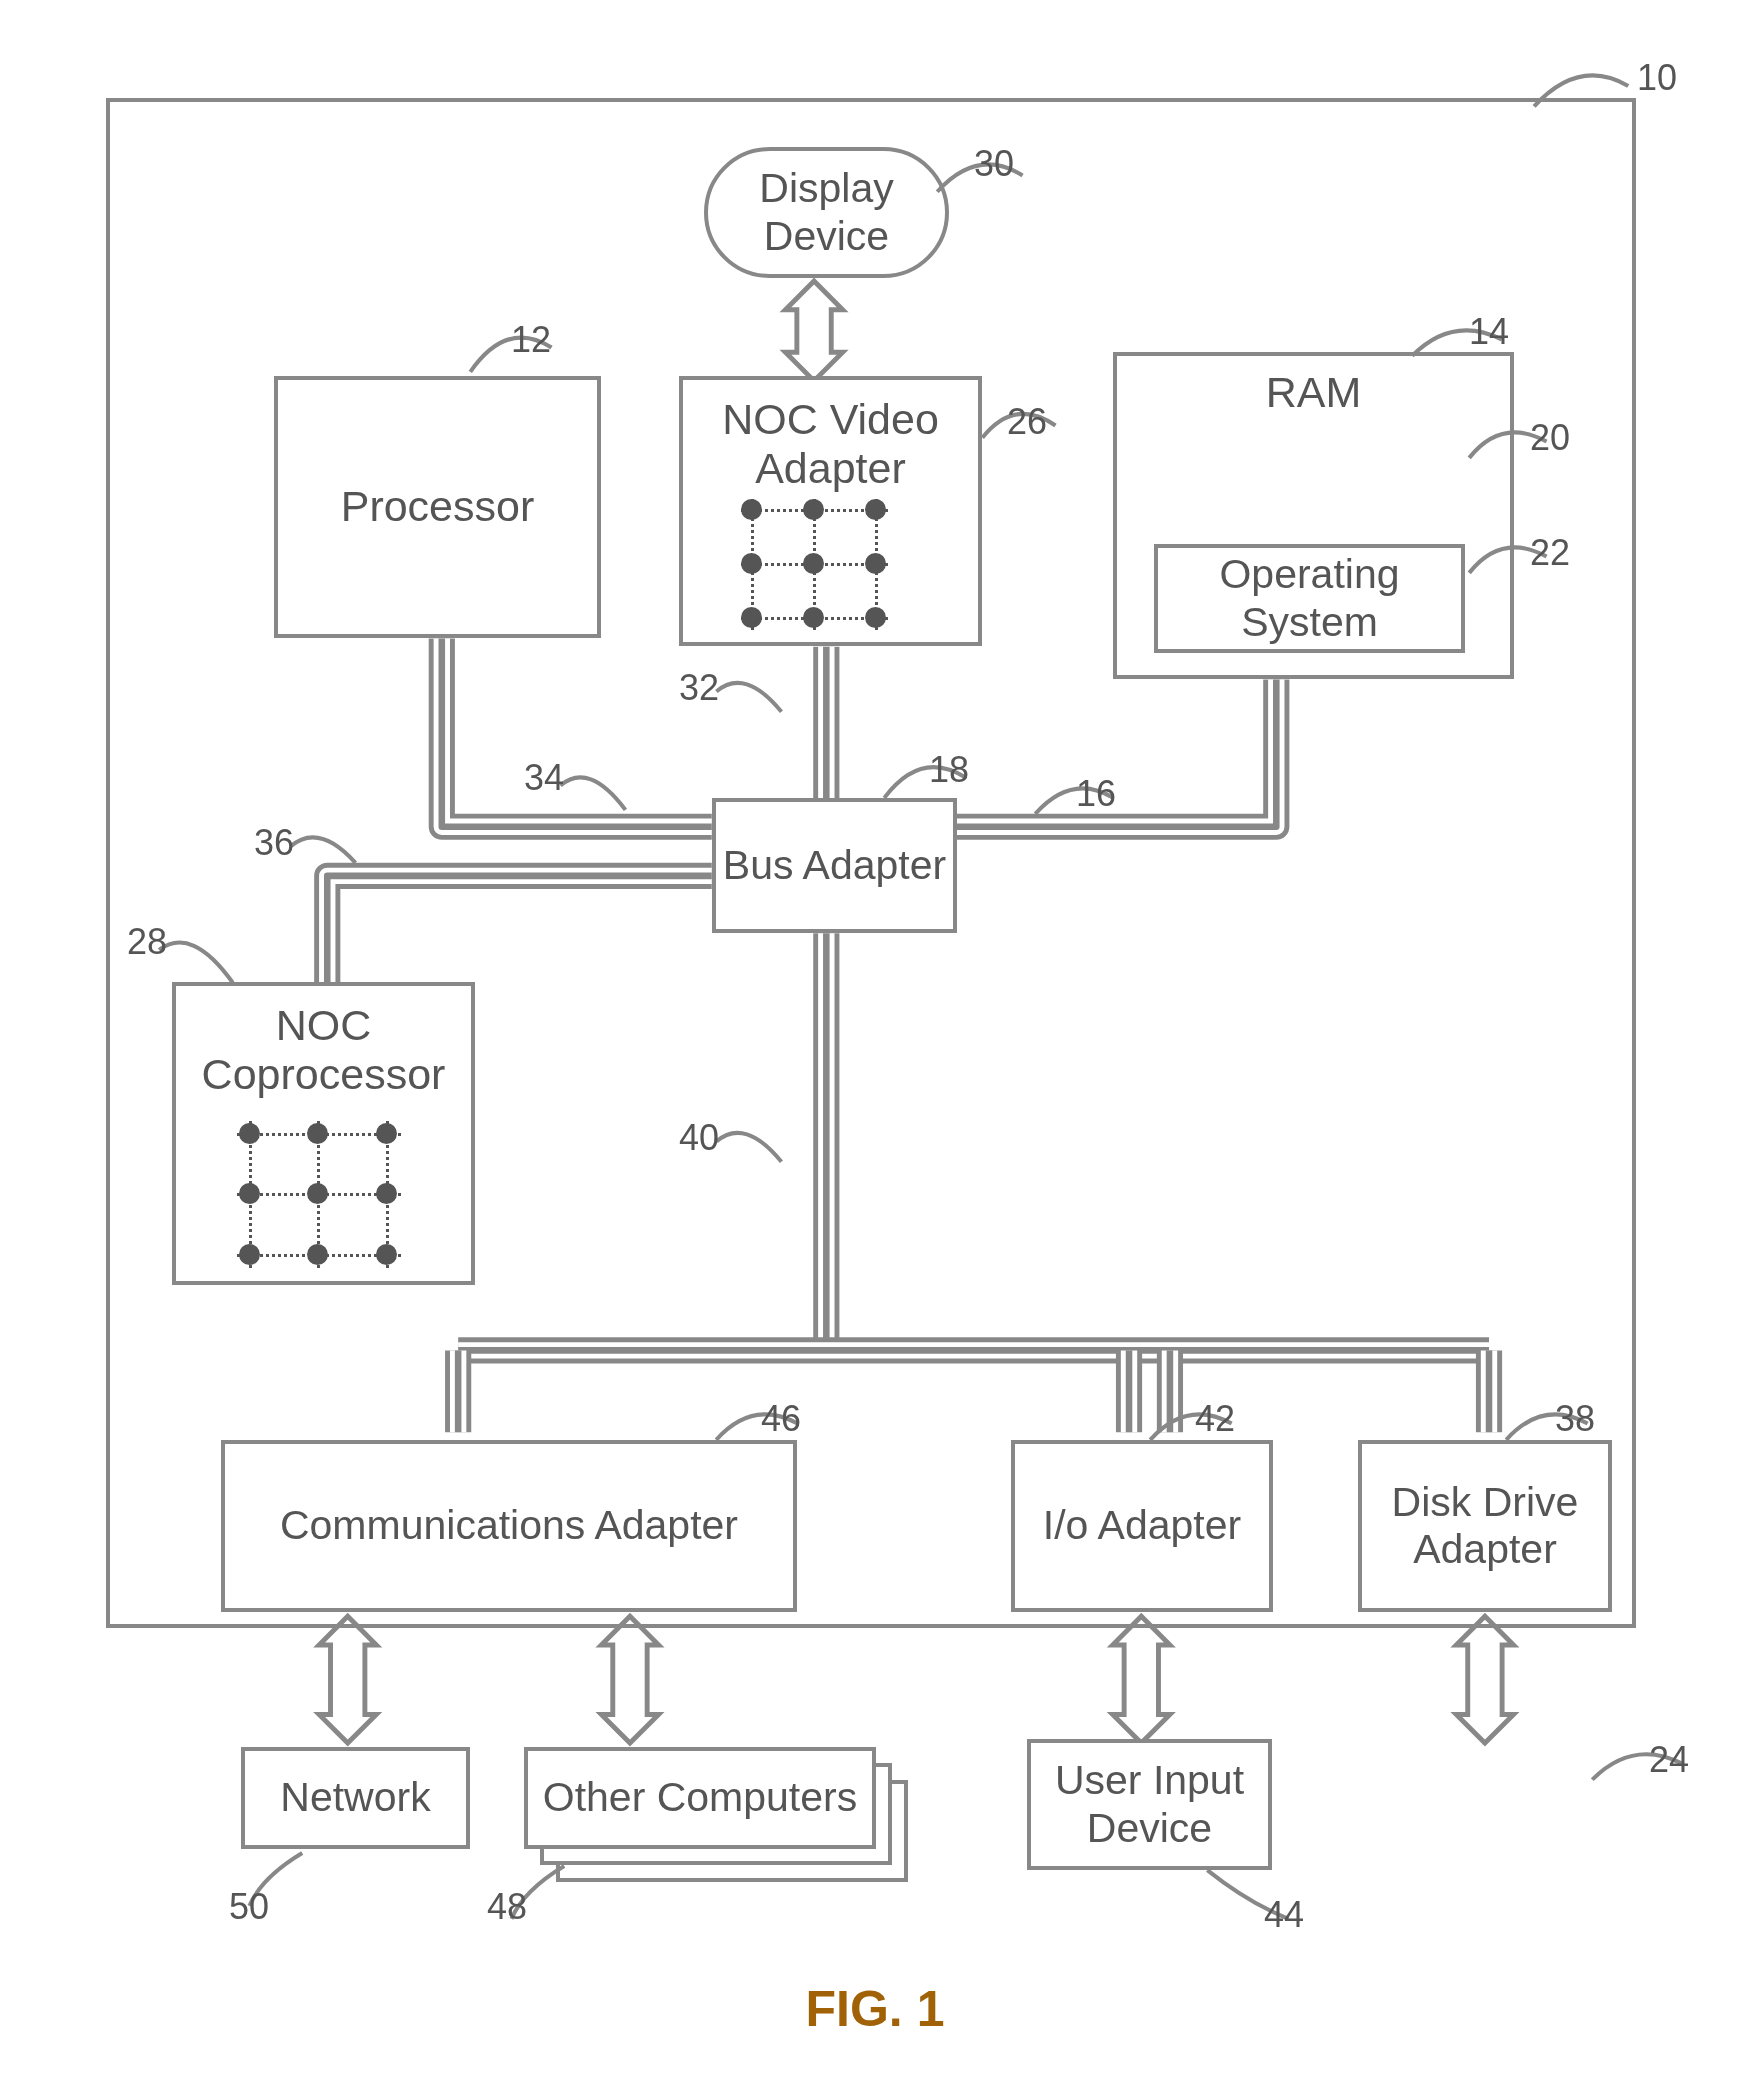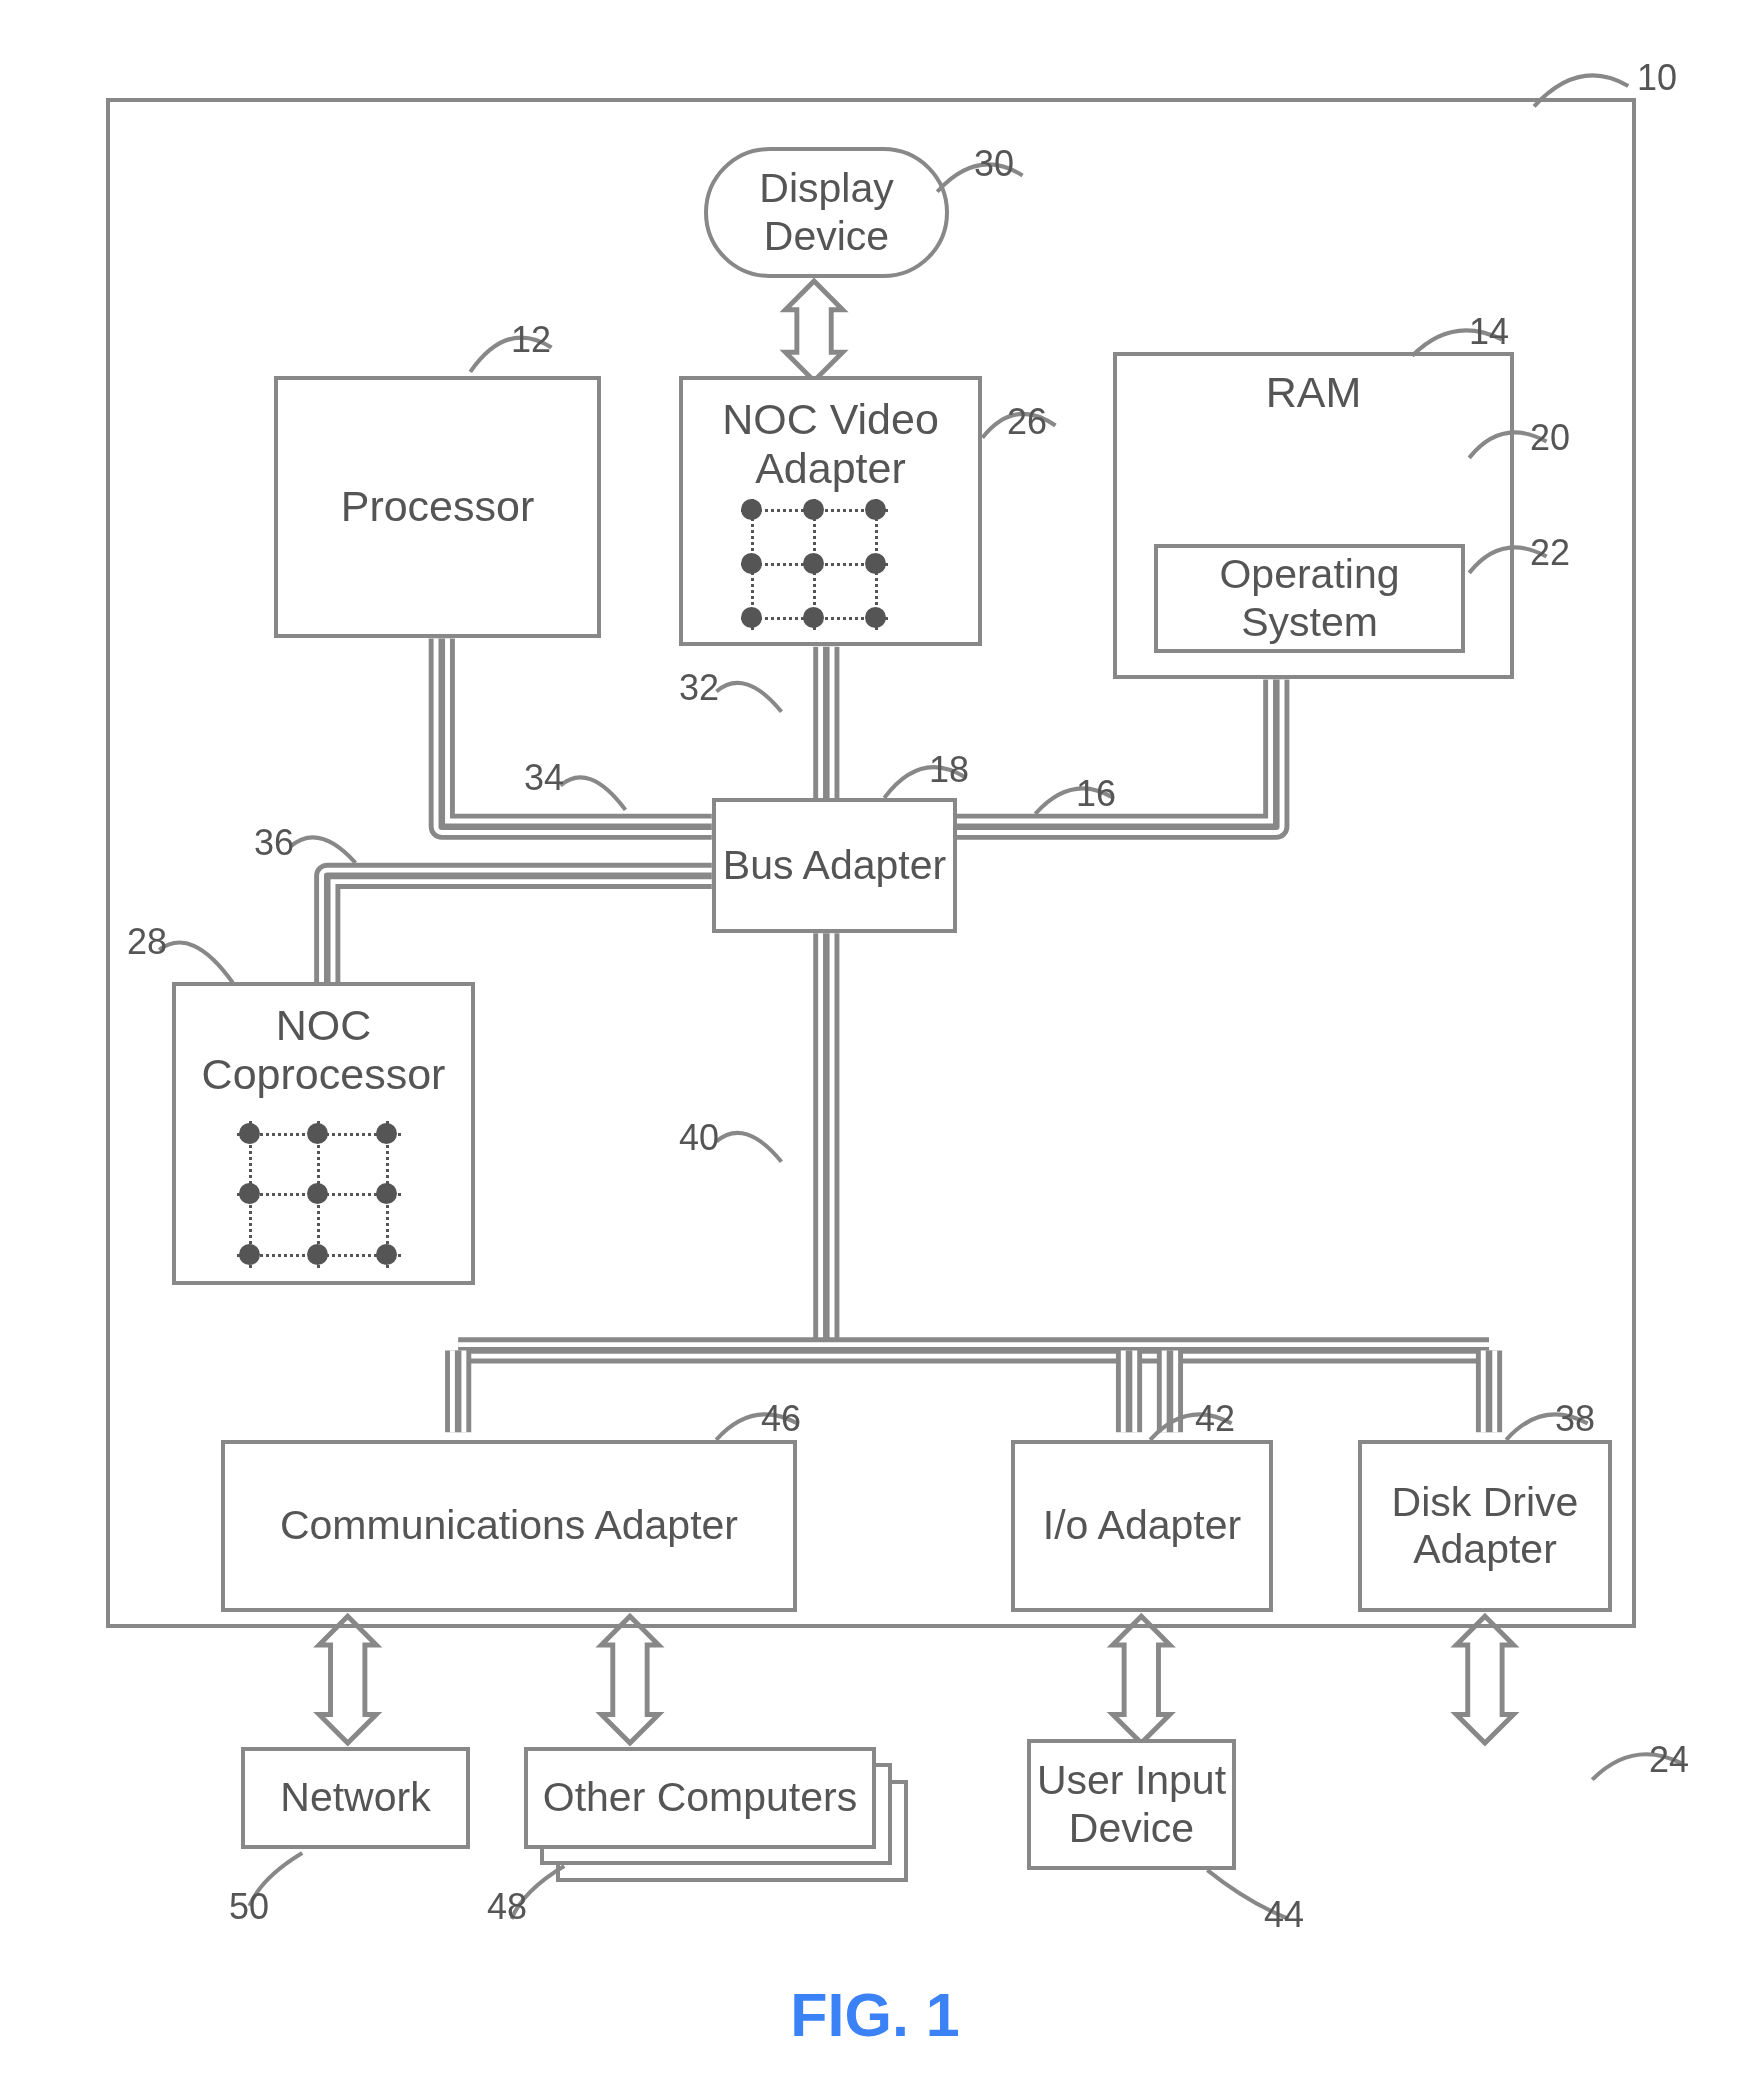--- a/index.html
+++ b/index.html
@@ -20,21 +20,21 @@
   
   .cyl{position:absolute;}
   .cyl .body{position:absolute;left:0;right:0;border-left:4.9px solid #888;border-right:4.9px solid #888;box-sizing:border-box;}
   .cyl .top,.cyl .bot{position:absolute;left:0;right:0;border:4.9px solid #888;box-sizing:border-box;border-radius:50%;}
   .cyl .bot{background:#fff;}
 
   
   .pill{border-radius:74px/74px;}
 
   
-  .fig{position:absolute;font-weight:bold;font-size:61px;color:#3b82f6;left:0;right:0;text-align:center;}
+  .fig{position:absolute;font-weight:bold;font-size:50px;color:#a16207;left:0;right:0;text-align:center;}
 </style>
 </head>
 <body>
 
 <div class="wrap">
 
 <svg width="1750" height="2097" style="position:absolute;left:0;top:0;" viewBox="0 0 2139 2562">
   <defs>
 
     <style>
@@ -282,21 +282,21 @@
 <div class="box small" style="left:556px;top:1780px;width:352px;height:102px;border-width:4.1px;"></div>
 <div class="box small" style="left:540px;top:1763px;width:352px;height:102px;border-width:4.1px;"></div>
 <div class="box small" style="left:524px;top:1747px;width:352px;height:102px;">
   <div class="txt">Other Computers</div>
 </div>
 <svg style="position:absolute;left:507px;top:1862px;width:82px;height:65px;" viewBox="0 0 100 80" width="82" height="65">
       <path d="M 70 5 Q 20 35 5 70" stroke="#888" stroke-width="5" fill="none"></path>
     </svg>
 <div class="label" style="left:487px;top:1886px;">48</div>
 
-<div class="box small" style="left:1027px;top:1739px;width:209px;height:131px;">
+<div class="box small" style="left:1027px;top:1739px;width:245px;height:131px;">
   <div class="txt" style="white-space:pre-line;">User Input
 Device</div>
 </div>
 <svg style="position:absolute;left:1203px;top:1862px;width:98px;height:65px;" viewBox="0 0 120 80" width="98" height="65">
       <path d="M 5 10 Q 55 50 105 70" stroke="#888" stroke-width="5" fill="none"></path>
     </svg>
 <div class="label" style="left:1264px;top:1894px;">44</div>
 
 <svg style="position:absolute;left:1588px;top:1735px;width:106px;height:65px;" viewBox="0 0 130 80" width="106" height="65">
       <path d="M 5 55 Q 55 5 115 35" stroke="#888" stroke-width="5" fill="none"></path>

